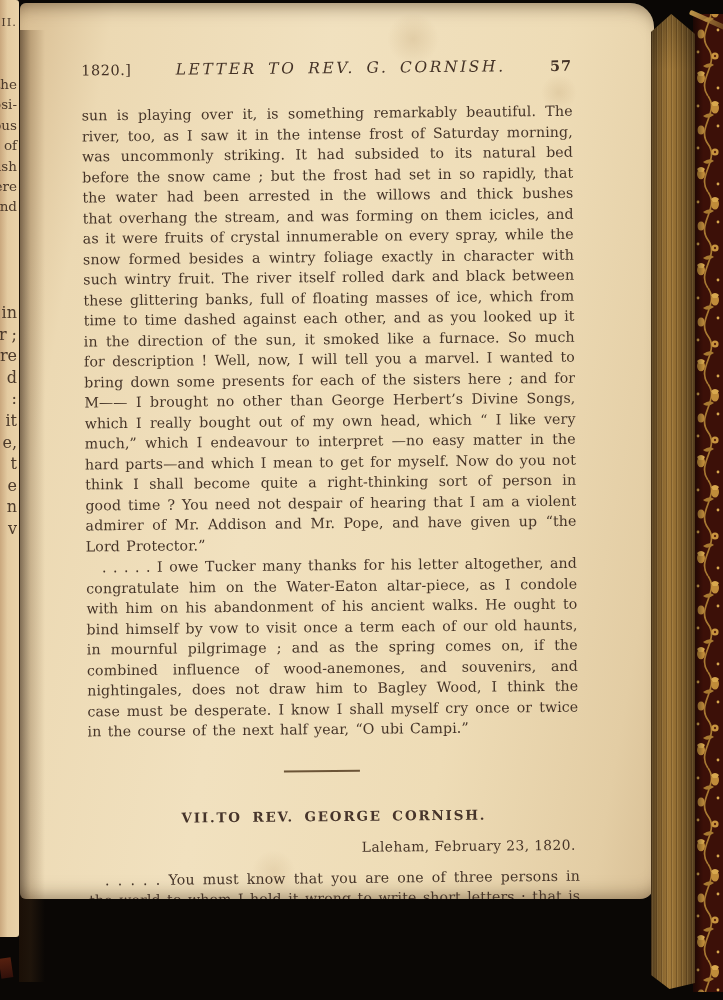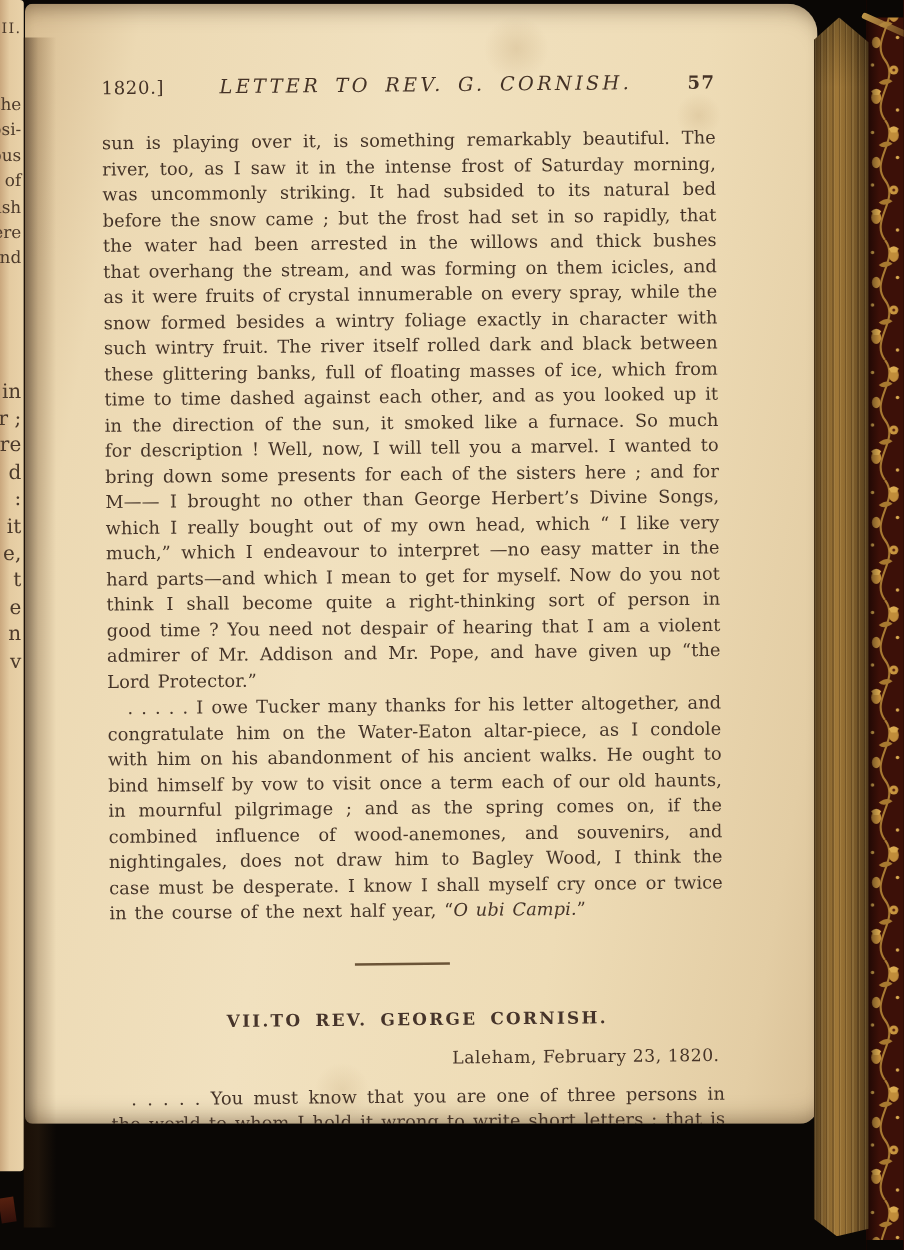--- a/index.html
+++ b/index.html
@@ -54,21 +54,21 @@
   .running-year { letter-spacing: .5px; }
   .running-title { font-style: italic; letter-spacing: 2.6px; font-size: 15.5px; font-weight: 500; word-spacing: 4px; }
   .running-pageno { letter-spacing: 1px; font-weight: 600; }
 
   .body-par {
     font-size: 14.2px; line-height: 20.5px; text-align: justify;
     word-spacing: 1.6px; letter-spacing: .1px; color: #453428;
   }
   .body-par.indent { text-indent: 16px; }
   .body-par + .body-par { margin-top: 1px; }
-  .italic { font-style: italic; }
+  .italic { }
 
   .divider-rule {
     width: 76px; height: 2px; background: #6b5437;
     margin: 30px auto 0 auto; position: relative; left: -12px;
   }
 
   .section-heading {
     margin-top: 36px; text-align: center;
     font-size: 13.5px; letter-spacing: 1.8px; font-weight: 600;
     color: #46342a; word-spacing: 4px;

